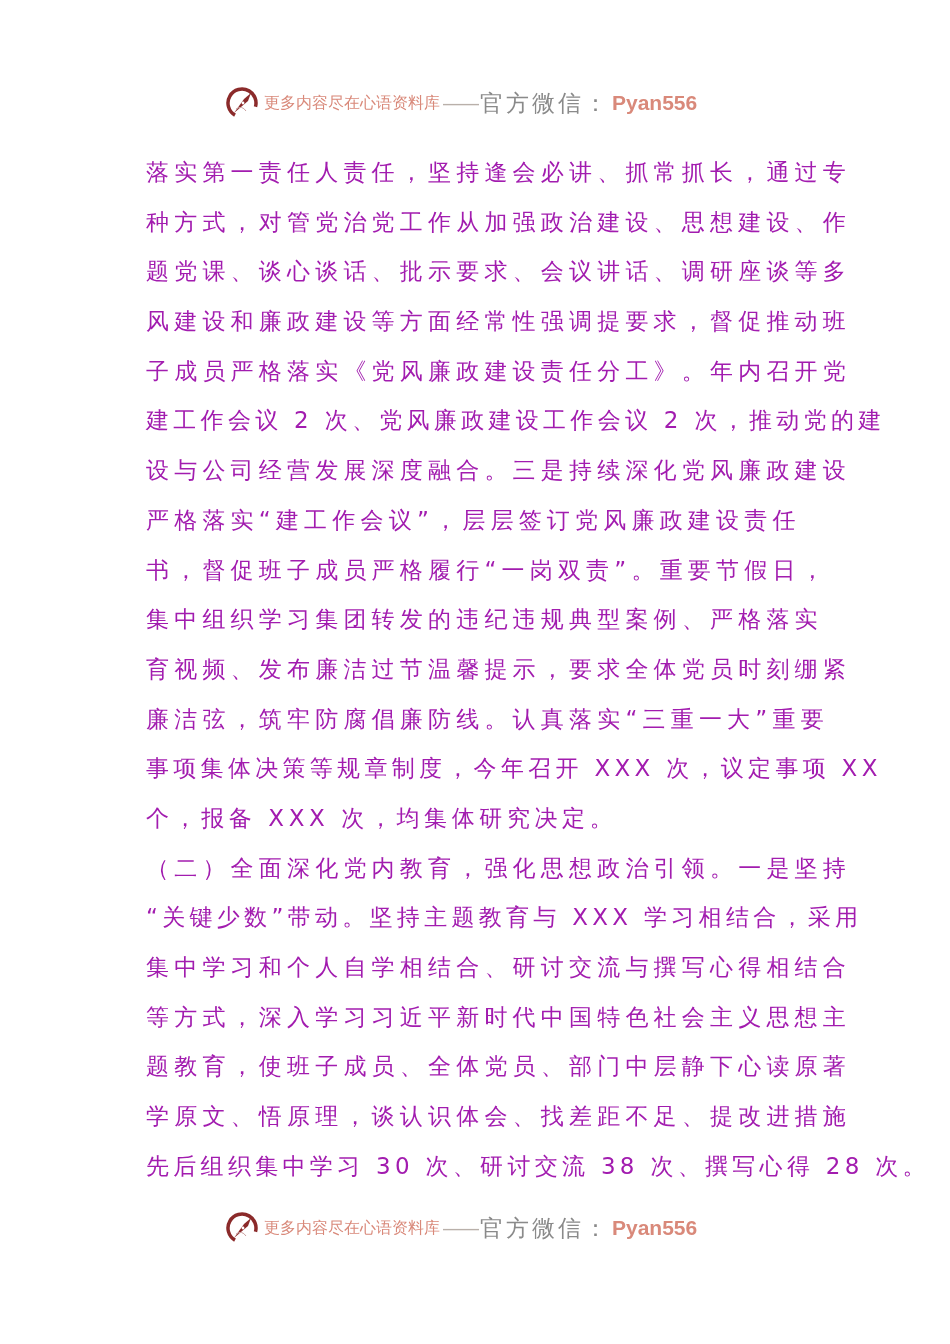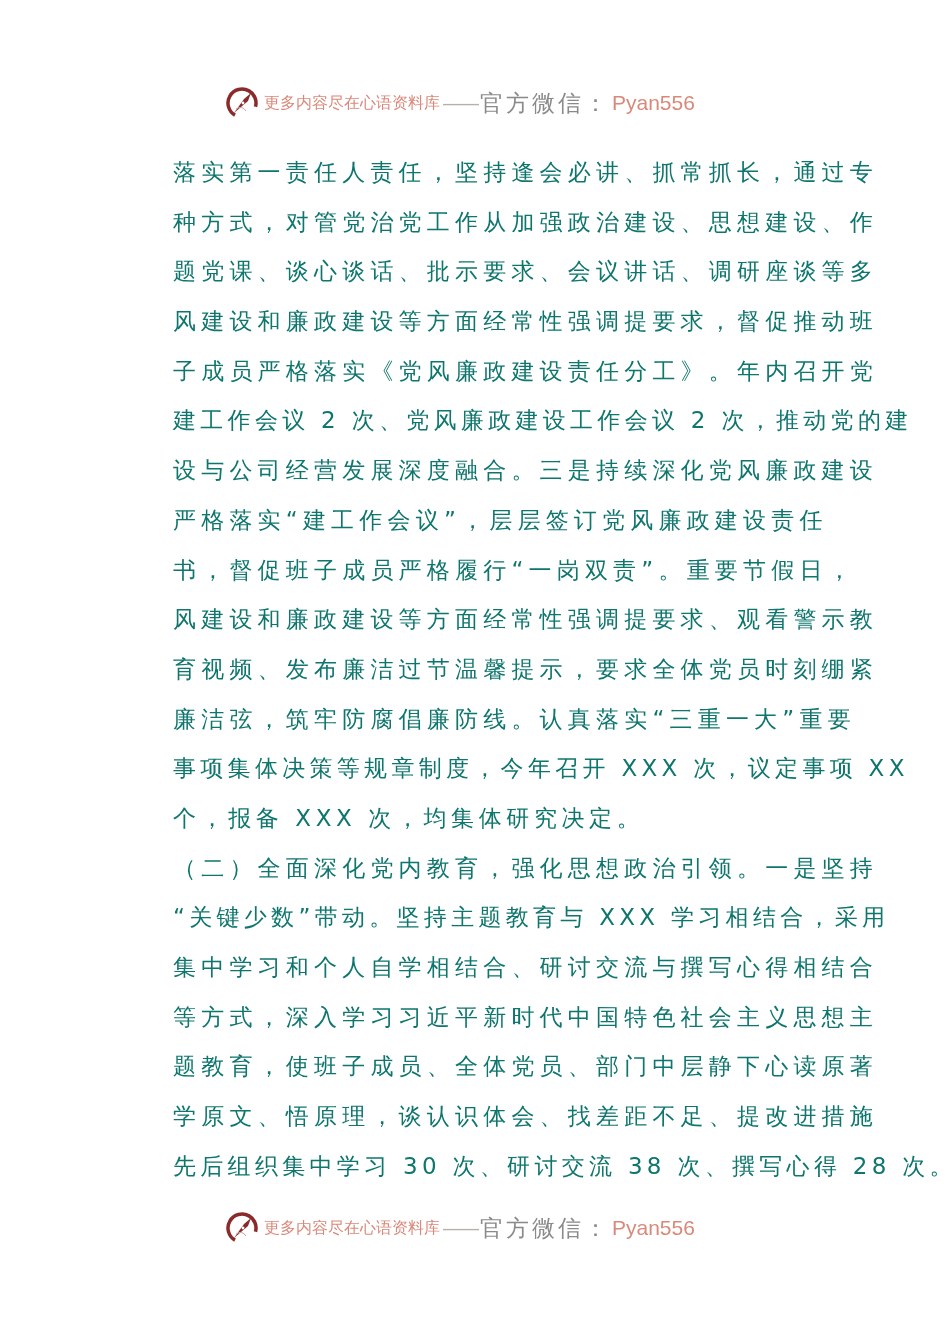--- a/index.html
+++ b/index.html
@@ -46,36 +46,36 @@
       color: #8a8a8a;
       font-family: "DejaVu Serif", serif;
       font-size: 23px;
       letter-spacing: 3px;
     }
     .wm-id {
       color: #d9897a;
       font-family: "Liberation Sans", sans-serif;
       font-size: 21px;
       margin-left: 2px;
+      font-weight: bold;
     }
     .content {
       position: absolute;
       left: 146px;
       top: 148px;
       width: 665px;
     }
     .line {
       height: 49.7px;
       line-height: 49.7px;
       font-size: 23px;
-      color: #0f766e;
+      color: #a21caf;
       white-space: nowrap;
       letter-spacing: 5.2px;
       font-family: "DejaVu Sans", sans-serif;
-      margin-left: 27px;
     }
     .line.tight { letter-spacing: 4.3px; }
     .line.short { letter-spacing: 4.6px; }
   </style>
 </head>
 <body>
 
 <div class="watermark top">
   <svg class="wm-logo" viewBox="0 0 36 36">
     <circle cx="18" cy="18" r="14" fill="none" stroke="#8b2a2a" stroke-width="3.5" stroke-dasharray="62 26" transform="rotate(120 18 18)"></circle>
@@ -92,21 +92,21 @@
 <div class="content">
   <div class="line">落实第一责任人责任，坚持逢会必讲、抓常抓长，通过专</div>
   <div class="line">种方式，对管党治党工作从加强政治建设、思想建设、作</div>
   <div class="line">题党课、谈心谈话、批示要求、会议讲话、调研座谈等多</div>
   <div class="line">风建设和廉政建设等方面经常性强调提要求，督促推动班</div>
   <div class="line">子成员严格落实《党风廉政建设责任分工》。年内召开党</div>
   <div class="line tight">建工作会议 2 次、党风廉政建设工作会议 2 次，推动党的建</div>
   <div class="line">设与公司经营发展深度融合。三是持续深化党风廉政建设</div>
   <div class="line">严格落实“建工作会议”，层层签订党风廉政建设责任</div>
   <div class="line">书，督促班子成员严格履行“一岗双责”。重要节假日，</div>
-  <div class="line">风建设和廉政建设等方面经常性强调提要求、观看警示教</div>
+  <div class="line">集中组织学习集团转发的违纪违规典型案例、严格落实</div>
   <div class="line">育视频、发布廉洁过节温馨提示，要求全体党员时刻绷紧</div>
   <div class="line">廉洁弦，筑牢防腐倡廉防线。认真落实“三重一大”重要</div>
   <div class="line tight">事项集体决策等规章制度，今年召开 XXX 次，议定事项 XX</div>
   <div class="line short">个，报备 XXX 次，均集体研究决定。</div>
   <div class="line">（二）全面深化党内教育，强化思想政治引领。一是坚持</div>
   <div class="line tight">“关键少数”带动。坚持主题教育与 XXX 学习相结合，采用</div>
   <div class="line">集中学习和个人自学相结合、研讨交流与撰写心得相结合</div>
   <div class="line">等方式，深入学习习近平新时代中国特色社会主义思想主</div>
   <div class="line">题教育，使班子成员、全体党员、部门中层静下心读原著</div>
   <div class="line">学原文、悟原理，谈认识体会、找差距不足、提改进措施</div>

